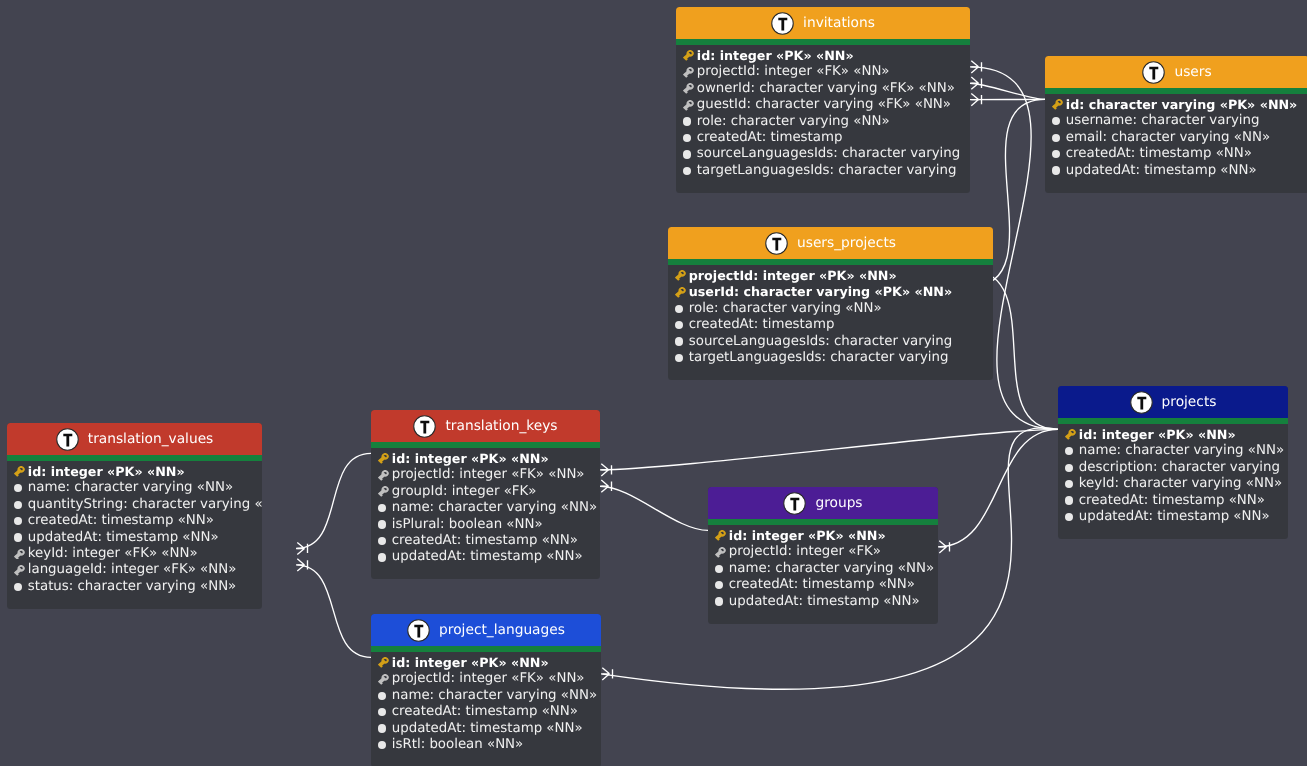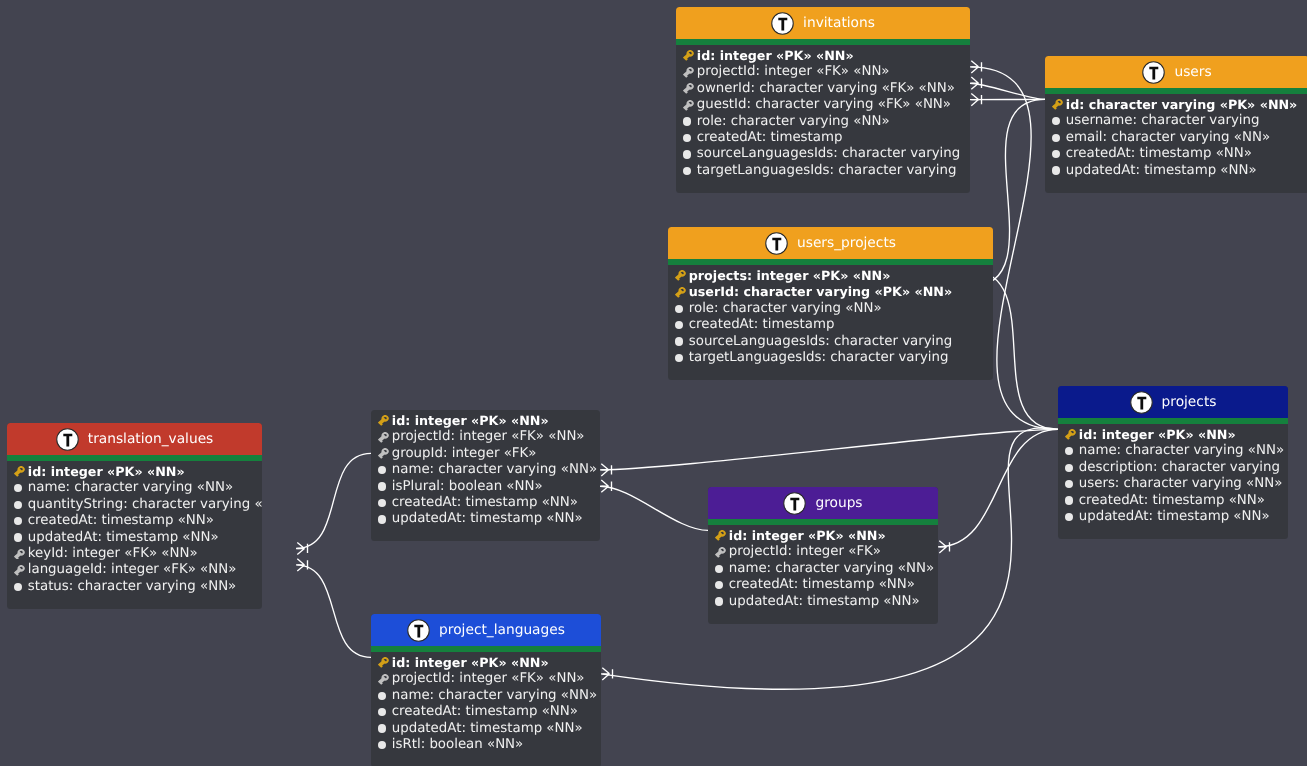--- a/index.html
+++ b/index.html
@@ -196,21 +196,21 @@
   <div class="card-body">
     <div class="col-row is-pk">
           <span class="ico">
             <svg viewBox="1.06 0.99 9.96 10.73" preserveAspectRatio="none" width="10.8" height="10.8">
               <g transform="rotate(-45 6 6)">
                 <path fill="#d4a017" fill-rule="evenodd" d="M5.1 6 a3.25 3.25 0 1 0 6.5 0 a3.25 3.25 0 1 0 -6.5 0 Z M6.95 6 a1.4 1.4 0 1 0 2.8 0 a1.4 1.4 0 1 0 -2.8 0 Z"></path>
                 <path fill="#d4a017" d="M0.6 4.3 h7.4 v3.4 h-7.4 z M0.6 4.3 h2.2 v4.3 h-2.2 z M3.4 4.3 h1.5 v3.5 h-1.5 z"></path>
               </g>
             </svg>
           </span>
-          <span class="txt">projects: integer «PK» «NN»</span>
+          <span class="txt">projectId: integer «PK» «NN»</span>
         </div>
     <div class="col-row is-pk">
           <span class="ico">
             <svg viewBox="1.06 0.99 9.96 10.73" preserveAspectRatio="none" width="10.8" height="10.8">
               <g transform="rotate(-45 6 6)">
                 <path fill="#d4a017" fill-rule="evenodd" d="M5.1 6 a3.25 3.25 0 1 0 6.5 0 a3.25 3.25 0 1 0 -6.5 0 Z M6.95 6 a1.4 1.4 0 1 0 2.8 0 a1.4 1.4 0 1 0 -2.8 0 Z"></path>
                 <path fill="#d4a017" d="M0.6 4.3 h7.4 v3.4 h-7.4 z M0.6 4.3 h2.2 v4.3 h-2.2 z M3.4 4.3 h1.5 v3.5 h-1.5 z"></path>
               </g>
             </svg>
           </span>
@@ -272,21 +272,21 @@
     <div class="col-row">
           <span class="ico">
             <span class="dot"></span>
           </span>
           <span class="txt">description: character varying</span>
         </div>
     <div class="col-row">
           <span class="ico">
             <span class="dot"></span>
           </span>
-          <span class="txt">users: character varying «NN»</span>
+          <span class="txt">keyId: character varying «NN»</span>
         </div>
     <div class="col-row">
           <span class="ico">
             <span class="dot"></span>
           </span>
           <span class="txt">createdAt: timestamp «NN»</span>
         </div>
     <div class="col-row">
           <span class="ico">
             <span class="dot"></span>
@@ -365,20 +365,27 @@
     <div class="col-row">
           <span class="ico">
             <span class="dot"></span>
           </span>
           <span class="txt">status: character varying «NN»</span>
         </div>
   </div>
 </div>
 
 <div class="table-card" style="left:371px;top:410px;width:229px;">
+  <div class="card-header" style="background-color:#c13a2c">
+    <svg class="tbl-icon" viewBox="0 0 23 23">
+          <circle cx="11.5" cy="11.5" r="10.75" fill="#ffffff" stroke="#2a2a2a" stroke-width="1.1"></circle>
+          <path d="M7.3 5.8 h9.0 v2.5 h-3.1 v10.2 h-2.8 v-10.2 h-3.1 z" fill="#0d0d0d"></path>
+        </svg>
+    <span class="card-title">translation_keys</span>
+  </div>
   <div class="card-body">
     <div class="col-row is-pk">
           <span class="ico">
             <svg viewBox="1.06 0.99 9.96 10.73" preserveAspectRatio="none" width="10.8" height="10.8">
               <g transform="rotate(-45 6 6)">
                 <path fill="#d4a017" fill-rule="evenodd" d="M5.1 6 a3.25 3.25 0 1 0 6.5 0 a3.25 3.25 0 1 0 -6.5 0 Z M6.95 6 a1.4 1.4 0 1 0 2.8 0 a1.4 1.4 0 1 0 -2.8 0 Z"></path>
                 <path fill="#d4a017" d="M0.6 4.3 h7.4 v3.4 h-7.4 z M0.6 4.3 h2.2 v4.3 h-2.2 z M3.4 4.3 h1.5 v3.5 h-1.5 z"></path>
               </g>
             </svg>
           </span>

